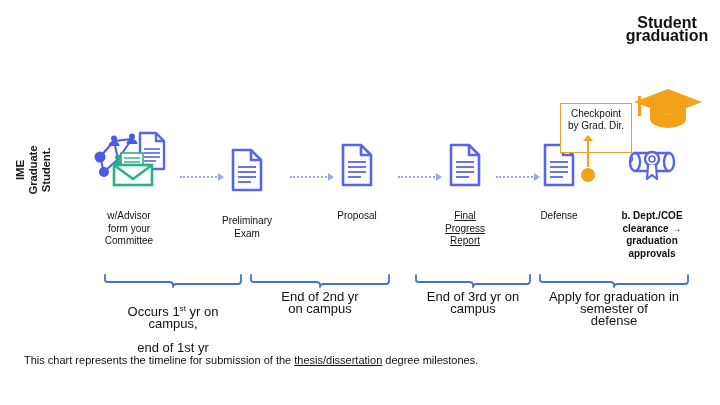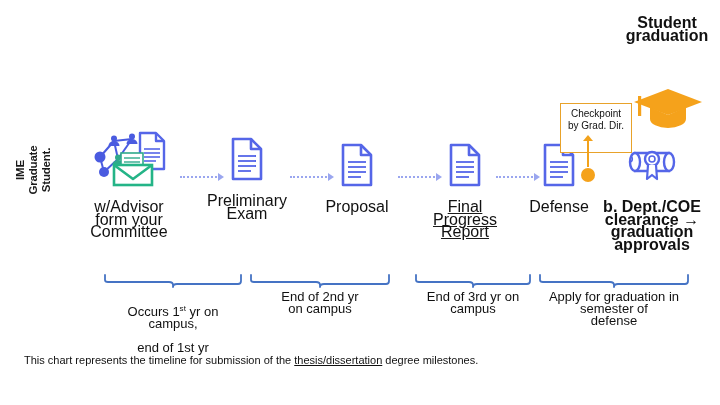--- a/index.html
+++ b/index.html
@@ -48,22 +48,22 @@
     width: 86px;
     text-align: center;
   }
   .step .icon-slot {
     height: 58px;
     display: flex;
     align-items: flex-end;
     justify-content: center;
   }
   .step .step-label {
-    margin-top: 10px;
-    font-size: 16px;
+    margin-top: 19px;
+    font-size: 10px;
     line-height: 12.5px;
     white-space: pre-line;
     color: #111;
   }
 
   
   .arrow {
     position: absolute;
     top: 173px;
     height: 8px;
@@ -250,21 +250,21 @@
     <div class="step-label">w/Advisor
 form your
 Committee</div>
   </div>
 
   <div class="arrow" style="left:180px; width:44px;">
     <span class="dashline"></span>
     <span class="head"></span>
   </div>
 
-  <div class="step" style="left:204px; top:127px;">
+  <div class="step" style="left:204px; top:138px;">
     <div class="icon-slot">
       <span>
         <svg width="36" height="44" viewBox="0 0 36 44">
           <path d="M4,2 h18 l10,10 v30 h-28 z" fill="#ffffff" stroke="#5566E8" stroke-width="2.6" stroke-linejoin="round"></path>
           <path d="M22,2 v10 h10" fill="none" stroke="#5566E8" stroke-width="2.6" stroke-linejoin="round"></path>
           <g stroke="#5566E8" stroke-width="1.8">
             <line x1="9" y1="19" x2="27" y2="19"></line>
             <line x1="9" y1="24" x2="27" y2="24"></line>
             <line x1="9" y1="29" x2="27" y2="29"></line>
             <line x1="9" y1="34" x2="22" y2="34"></line>

